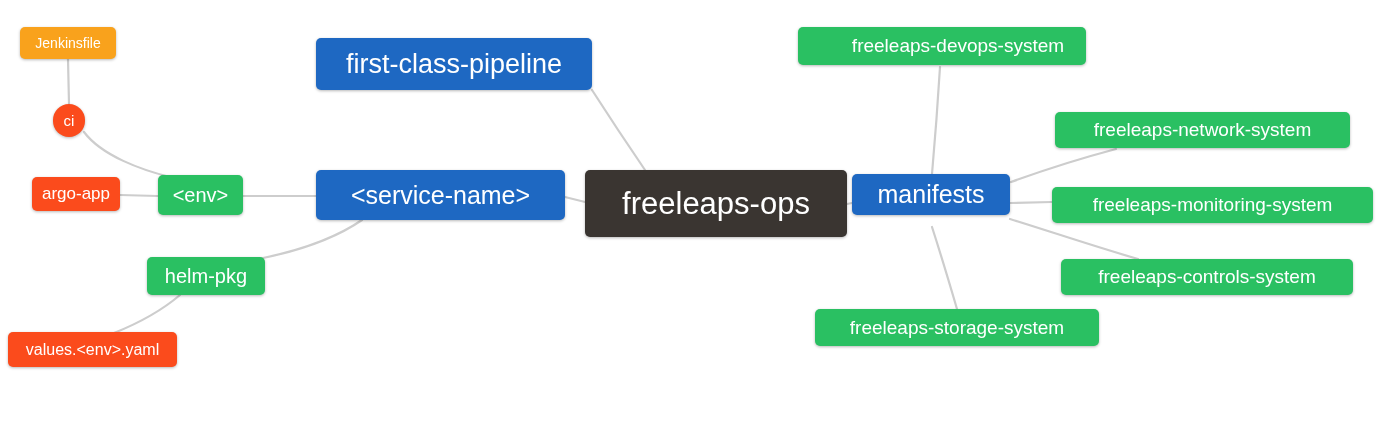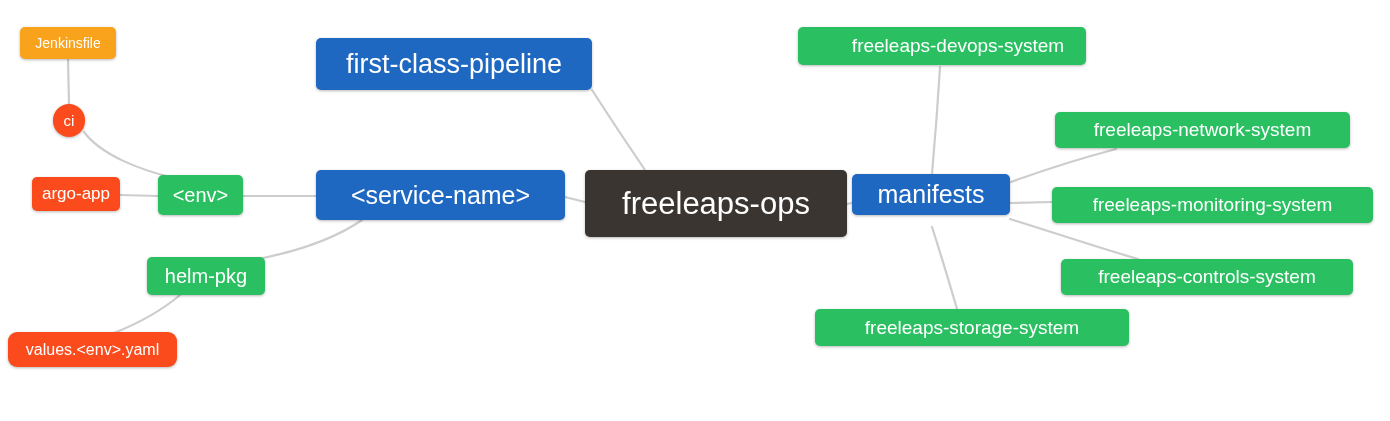--- a/index.html
+++ b/index.html
@@ -45,30 +45,30 @@
   .green { background: #2ac062; }
   .blue  { background: #1e68c2; }
   .dark  { background: #3a3531; }
 
   
   #n-jenkinsfile { left: 20px;   top: 27px;  width: 96px;  height: 32px; font-size: 14px; }
   #n-ci          { left: 53px;   top: 104px; width: 32px;  height: 33px; font-size: 15px; border-radius: 16px; }
   #n-argo-app    { left: 32px;   top: 177px; width: 88px;  height: 34px; font-size: 17px; }
   #n-env         { left: 158px;  top: 175px; width: 85px;  height: 40px; font-size: 20px; }
   #n-helm-pkg    { left: 147px;  top: 257px; width: 118px; height: 38px; font-size: 20px; }
-  #n-values      { left: 8px;    top: 332px; width: 169px; height: 35px; font-size: 16px; border-radius: 9px; }
+  #n-values      { left: 8px;    top: 332px; width: 169px; height: 35px; font-size: 16px; }
   #n-fcp         { left: 316px;  top: 38px;  width: 276px; height: 52px; font-size: 27px; }
   #n-service     { left: 316px;  top: 170px; width: 249px; height: 50px; font-size: 25px; }
   #n-ops         { left: 585px;  top: 170px; width: 262px; height: 67px; font-size: 31px; }
   #n-manifests   { left: 852px;  top: 174px; width: 158px; height: 41px; font-size: 25px; }
   #n-devops      { left: 798px;  top: 27px;  width: 288px; height: 38px; font-size: 19px; padding-left: 32px; }
   #n-network     { left: 1055px; top: 112px; width: 295px; height: 36px; font-size: 19px; }
   #n-monitoring  { left: 1052px; top: 187px; width: 321px; height: 36px; font-size: 19px; }
   #n-controls    { left: 1061px; top: 259px; width: 292px; height: 36px; font-size: 19px; }
-  #n-storage     { left: 815px;  top: 309px; width: 314px; height: 37px; font-size: 19px; }
+  #n-storage     { left: 815px;  top: 309px; width: 284px; height: 37px; font-size: 19px; }
 </style>
 </head>
 <body>
 
 <div class="canvas">
 
   <svg class="edges" viewBox="0 0 1390 421" xmlns="http://www.w3.org/2000/svg">
     <path d="M68,59 L69,104"></path>
     <path d="M84,132 C102,156 142,170 170,177"></path>
     <path d="M120,195 L158,196"></path>

